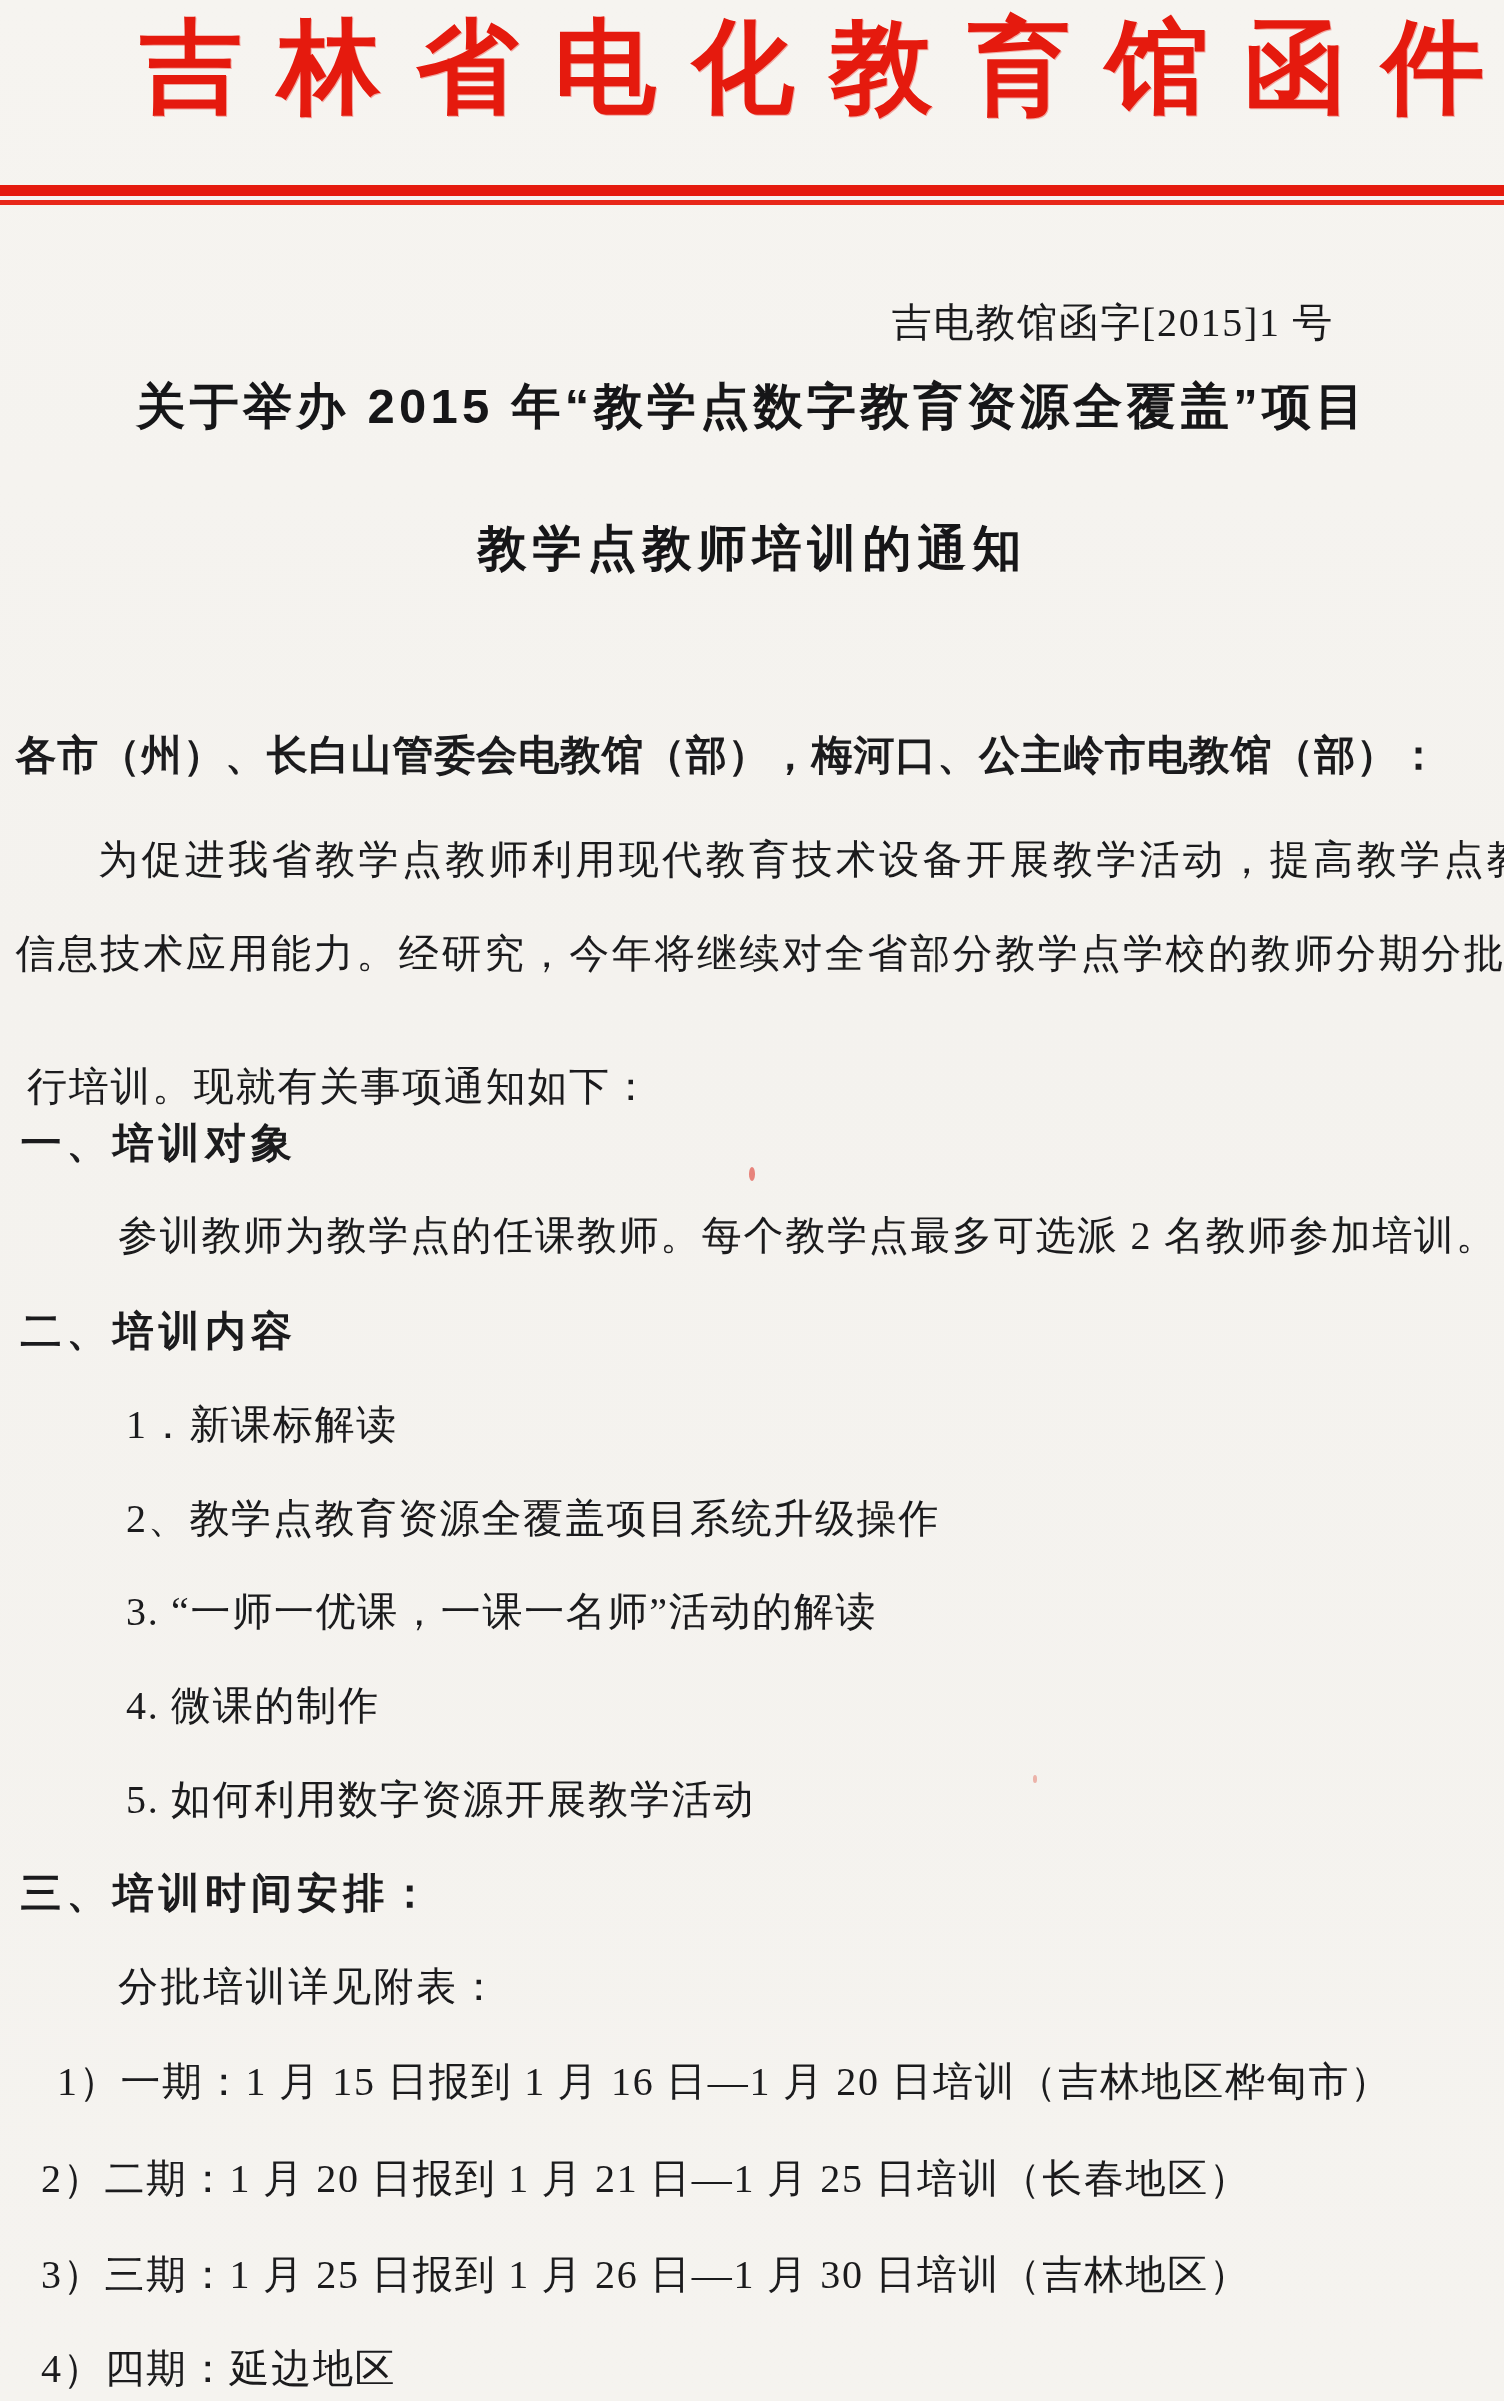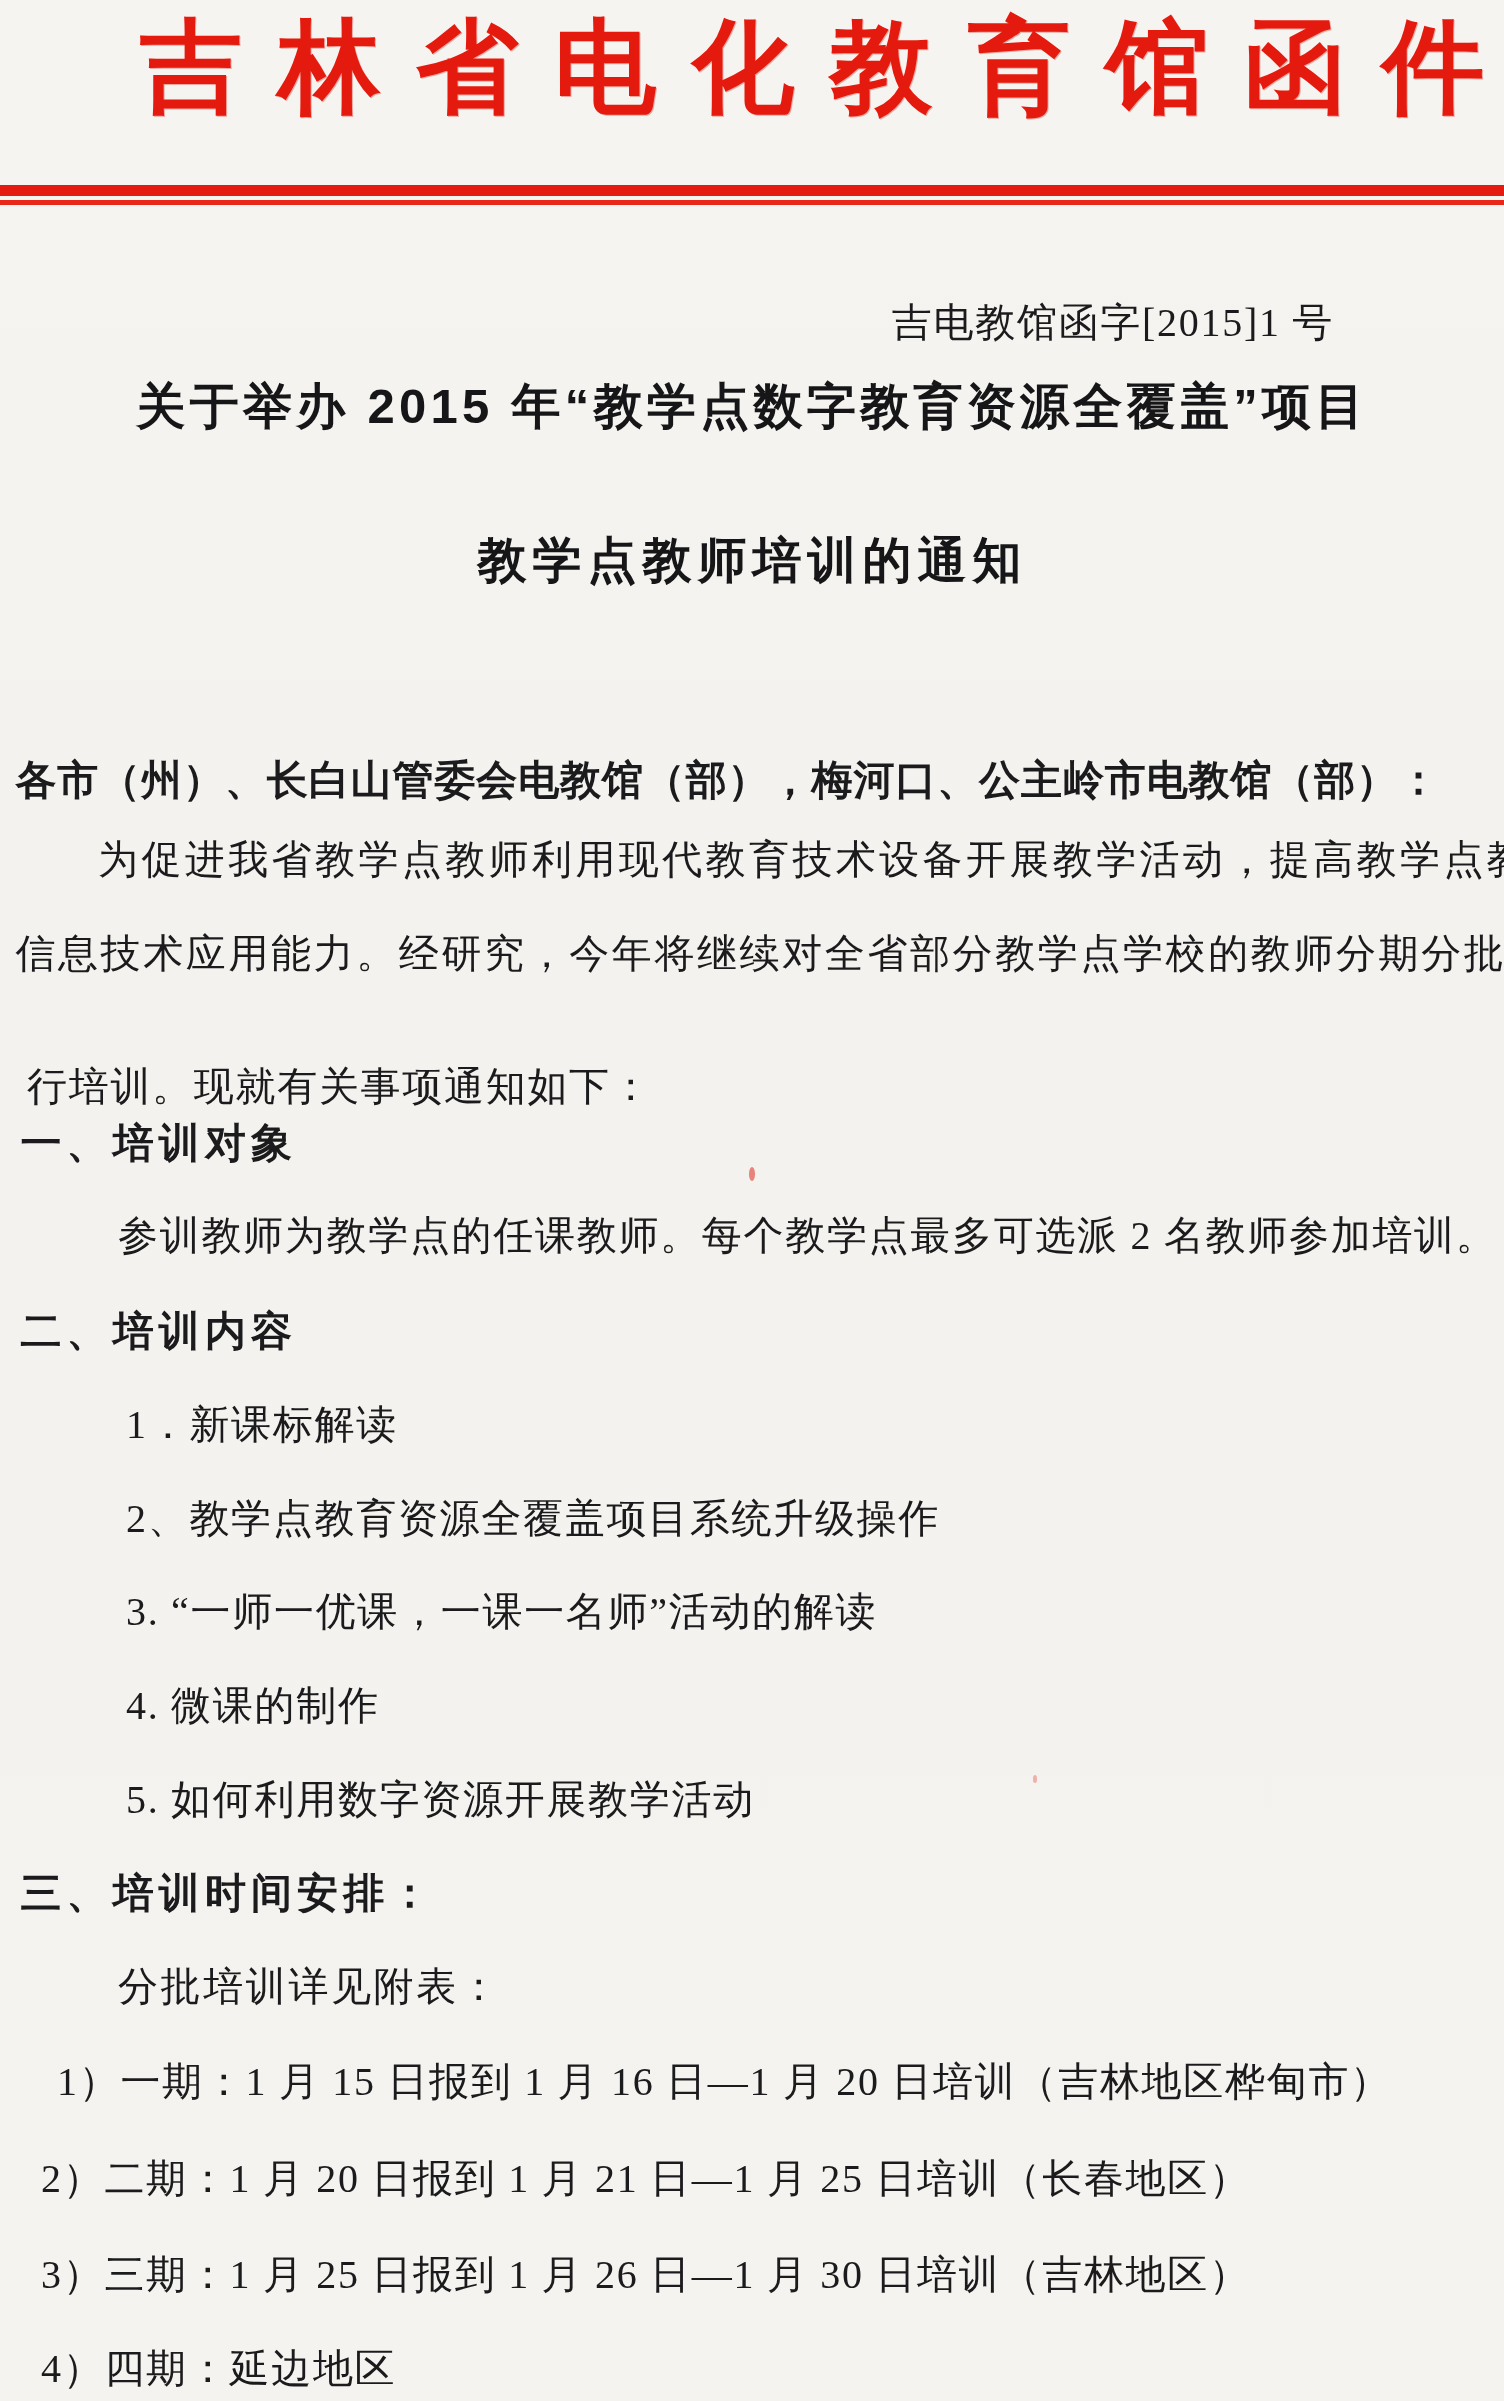--- a/index.html
+++ b/index.html
@@ -61,26 +61,26 @@
   .doc-title {
     left: 0;
     width: 100%;
     text-align: center;
     font-family: "Liberation Sans", "DejaVu Sans", sans-serif;
     font-weight: 700;
     font-size: 49px;
     color: #161618;
   }
   .title-line1 { top: 378px; letter-spacing: 4.3px; }
-  .title-line2 { top: 532px; letter-spacing: 6px; }
+  .title-line2 { top: 520px; letter-spacing: 6px; }
 
   
   .salutation {
-    top: 760px; left: 15.4px;
-    font-family: Liberation Mono, monospace;
+    top: 732px; left: 15.4px;
+    font-family: Liberation Sans, sans-serif;
     font-weight: 700;
     font-size: 41px;
     letter-spacing: 0.9px;
   }
 
   
   .body-line { font-size: 40px; letter-spacing: 1.7px; }
   .intro-1 { top: 837px;  left: 98px; letter-spacing: 3.4px; }
   .intro-2 { top: 931px; left: 15.4px;  letter-spacing: 2.6px; }
   .intro-3 { top: 1025px; left: 27px;  letter-spacing: 1.7px; margin-top: 39px; }

